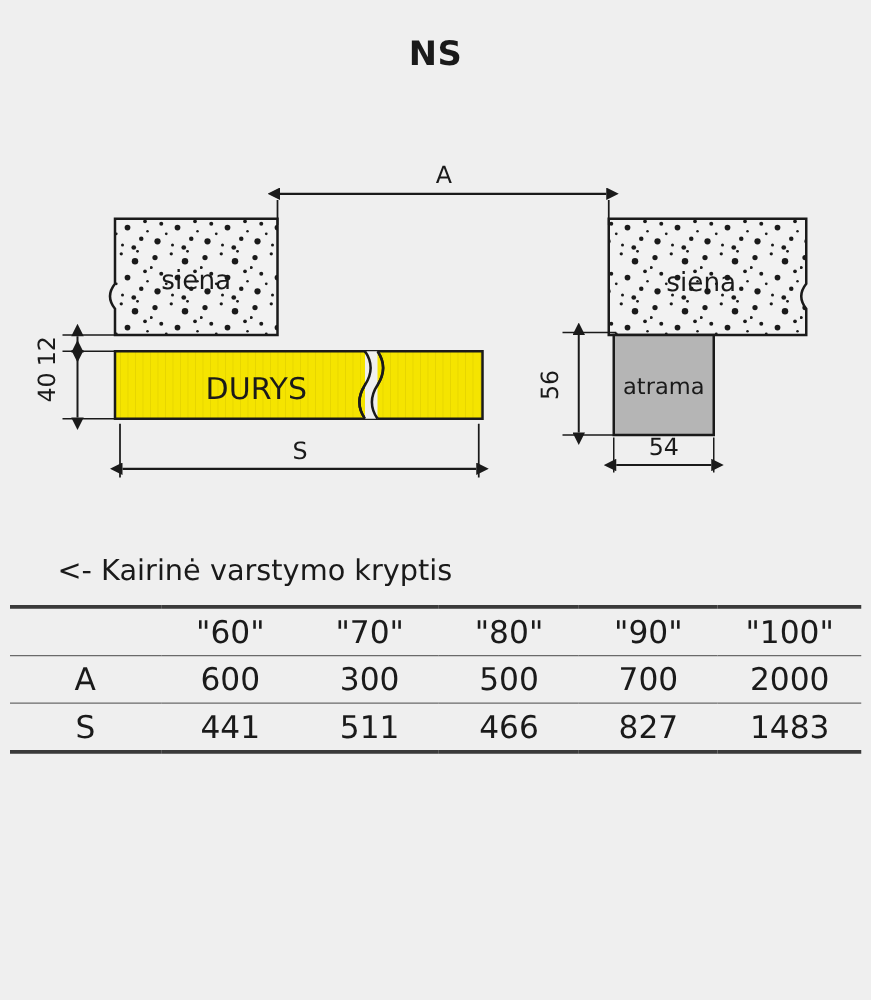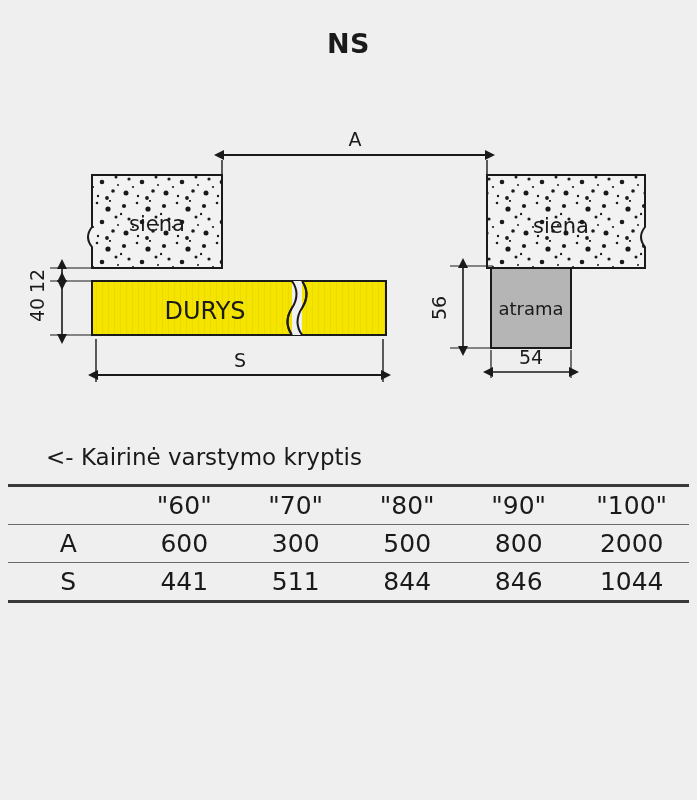--- a/index.html
+++ b/index.html
@@ -198,27 +198,27 @@
         <td class="colcell">"70"</td>
         <td class="colcell">"80"</td>
         <td class="colcell">"90"</td>
         <td class="colcell">"100"</td>
       </tr>
       <tr class="rule-thin">
         <td class="rowlabel">A</td>
         <td class="colcell">600</td>
         <td class="colcell">300</td>
         <td class="colcell">500</td>
-        <td class="colcell">800</td>
+        <td class="colcell">700</td>
         <td class="colcell">2000</td>
       </tr>
       <tr class="rule-thin rule-bottom">
         <td class="rowlabel">S</td>
         <td class="colcell">441</td>
         <td class="colcell">511</td>
-        <td class="colcell">844</td>
-        <td class="colcell">846</td>
-        <td class="colcell">1044</td>
+        <td class="colcell">466</td>
+        <td class="colcell">827</td>
+        <td class="colcell">1483</td>
       </tr>
     </tbody>
   </table>
 
 </div>
 
 </body></html>

